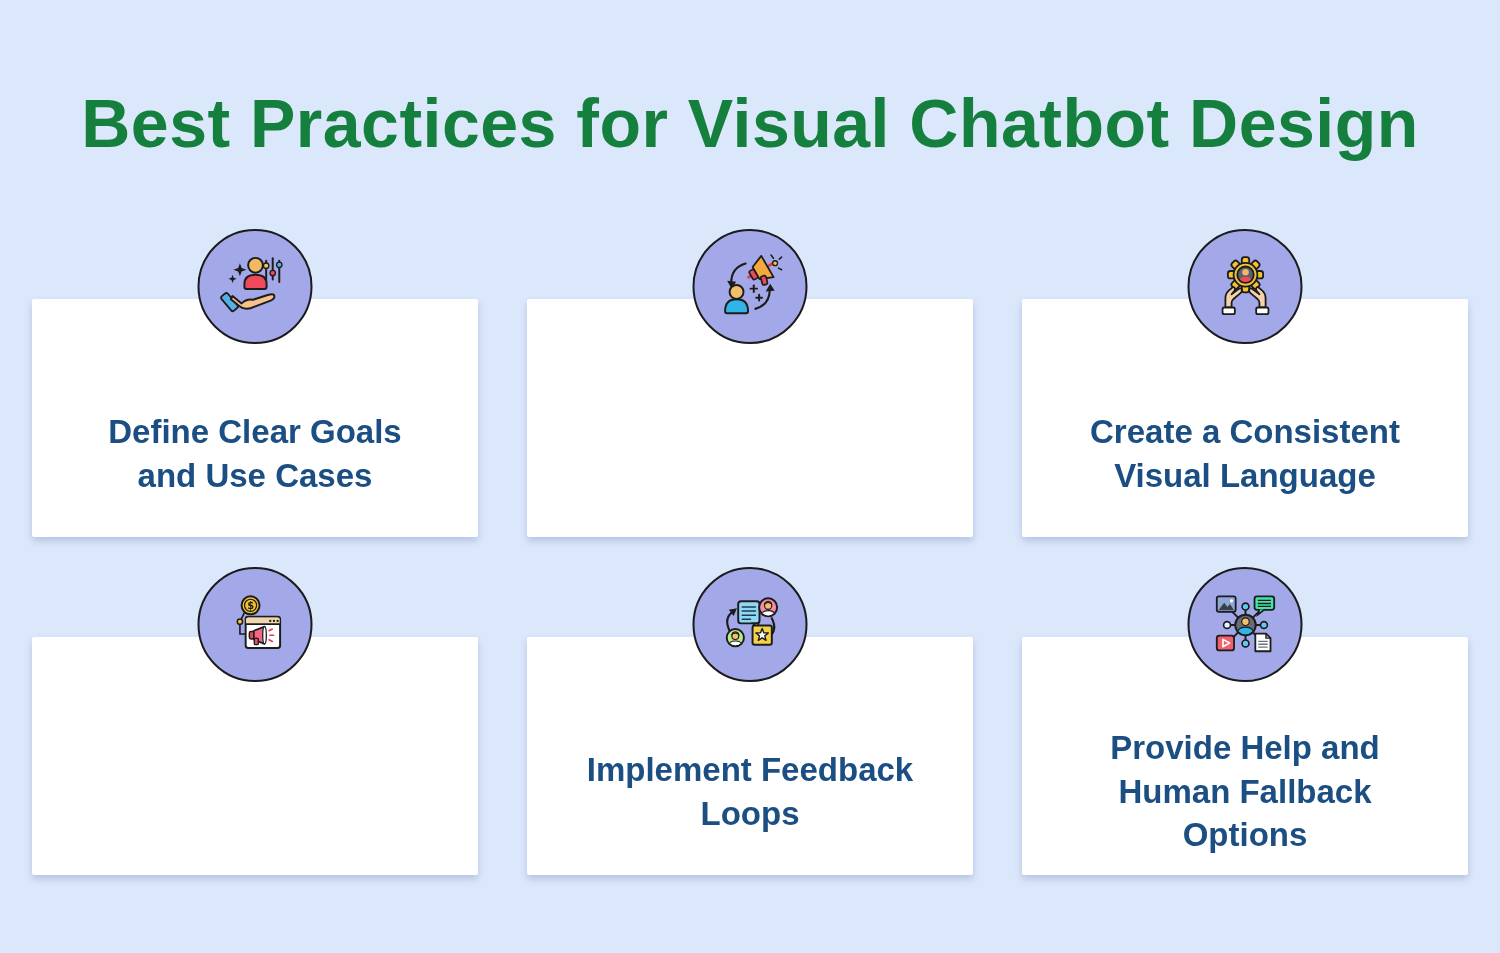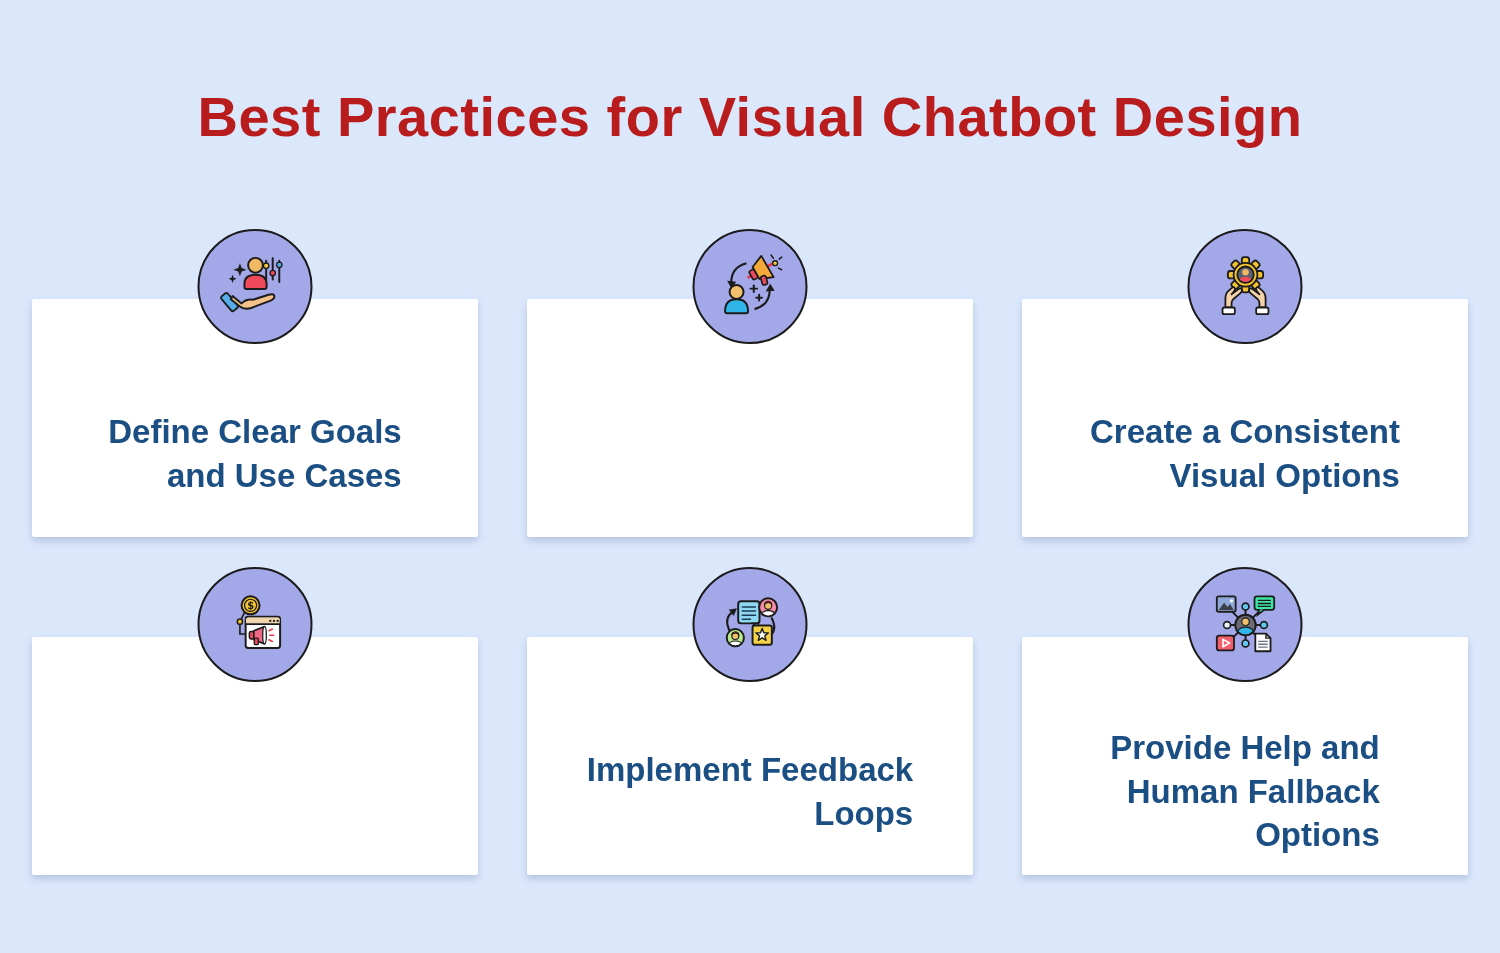--- a/index.html
+++ b/index.html
@@ -7,24 +7,24 @@
   body {
     background:#dbe7fb;
     font-family:"Liberation Sans", sans-serif;
     position:relative;
     overflow:hidden;
   }
   .page-title {
     position:absolute;
     top:84px; left:0; width:100%;
     text-align:center;
-    font-size:56px;
+    font-size:68px;
     font-weight:bold;
     letter-spacing:0.5px;
-    color:#b91c1c;
+    color:#15803d;
   }
   .cards-grid {
     position:absolute;
     left:32px; top:299px;
     width:1436px;
     display:grid;
     grid-template-columns:repeat(3,446px);
     column-gap:49px;
     row-gap:100px;
   }
@@ -50,21 +50,21 @@
     display:flex;
     align-items:center;
     justify-content:center;
   }
   .badge svg { width:82px; height:82px; display:block; }
   .card-title {
     font-size:33px;
     line-height:1.33;
     font-weight:bold;
     color:#1b4e82;
-    text-align:right;
+    text-align:center;
     white-space:pre-line;
     margin-top:21px;
   }
 </style>
 </head>
 <body>
 
 <h1 class="page-title">Best Practices for Visual Chatbot Design</h1>
 
 <div class="cards-grid">
@@ -145,21 +145,21 @@
         </g>
         <g stroke="#1c1c1c" stroke-width="2.2" stroke-linejoin="round">
           <path d="M25.5 75 L25.5 64 Q25.5 58 29.5 54.5 L33.5 51 Q36 49 37 51.5 Q37.8 53.5 35.5 56 L33 59 L41.5 52.5 Q44.5 50.5 45.5 53 Q46.3 55.5 43.5 57.8 L35 65 Q33 66.8 33 69.5 L33 75 Z" fill="#f5d2a8"></path>
           <path d="M74.5 75 L74.5 64 Q74.5 58 70.5 54.5 L66.5 51 Q64 49 63 51.5 Q62.2 53.5 64.5 56 L67 59 L58.5 52.5 Q55.5 50.5 54.5 53 Q53.7 55.5 56.5 57.8 L65 65 Q67 66.8 67 69.5 L67 75 Z" fill="#f5d2a8"></path>
           <rect x="22" y="75" width="15" height="8" rx="2" fill="#ffffff"></rect>
           <rect x="63" y="75" width="15" height="8" rx="2" fill="#ffffff"></rect>
         </g>
       </svg>
     </div>
     <div class="card-title">Create a Consistent
-Visual Options</div>
+Visual Language</div>
   </div>
 
   <div class="card">
     <div class="badge">
       <svg viewBox="0 0 100 100">
         <circle cx="44" cy="26" r="11" fill="#f2c230" stroke="#1c1c1c" stroke-width="2.4"></circle>
         <circle cx="44" cy="26" r="7.4" fill="none" stroke="#1c1c1c" stroke-width="1.5"></circle>
         <text x="44" y="30.5" text-anchor="middle" font-size="12" font-weight="bold" fill="#1c1c1c" font-family="DejaVu Sans, sans-serif">$</text>
         <line x1="36.5" y1="35" x2="32.5" y2="43" stroke="#1c1c1c" stroke-width="2"></line>
         <circle cx="31" cy="46" r="3.2" fill="#f2c230" stroke="#1c1c1c" stroke-width="1.8"></circle>

